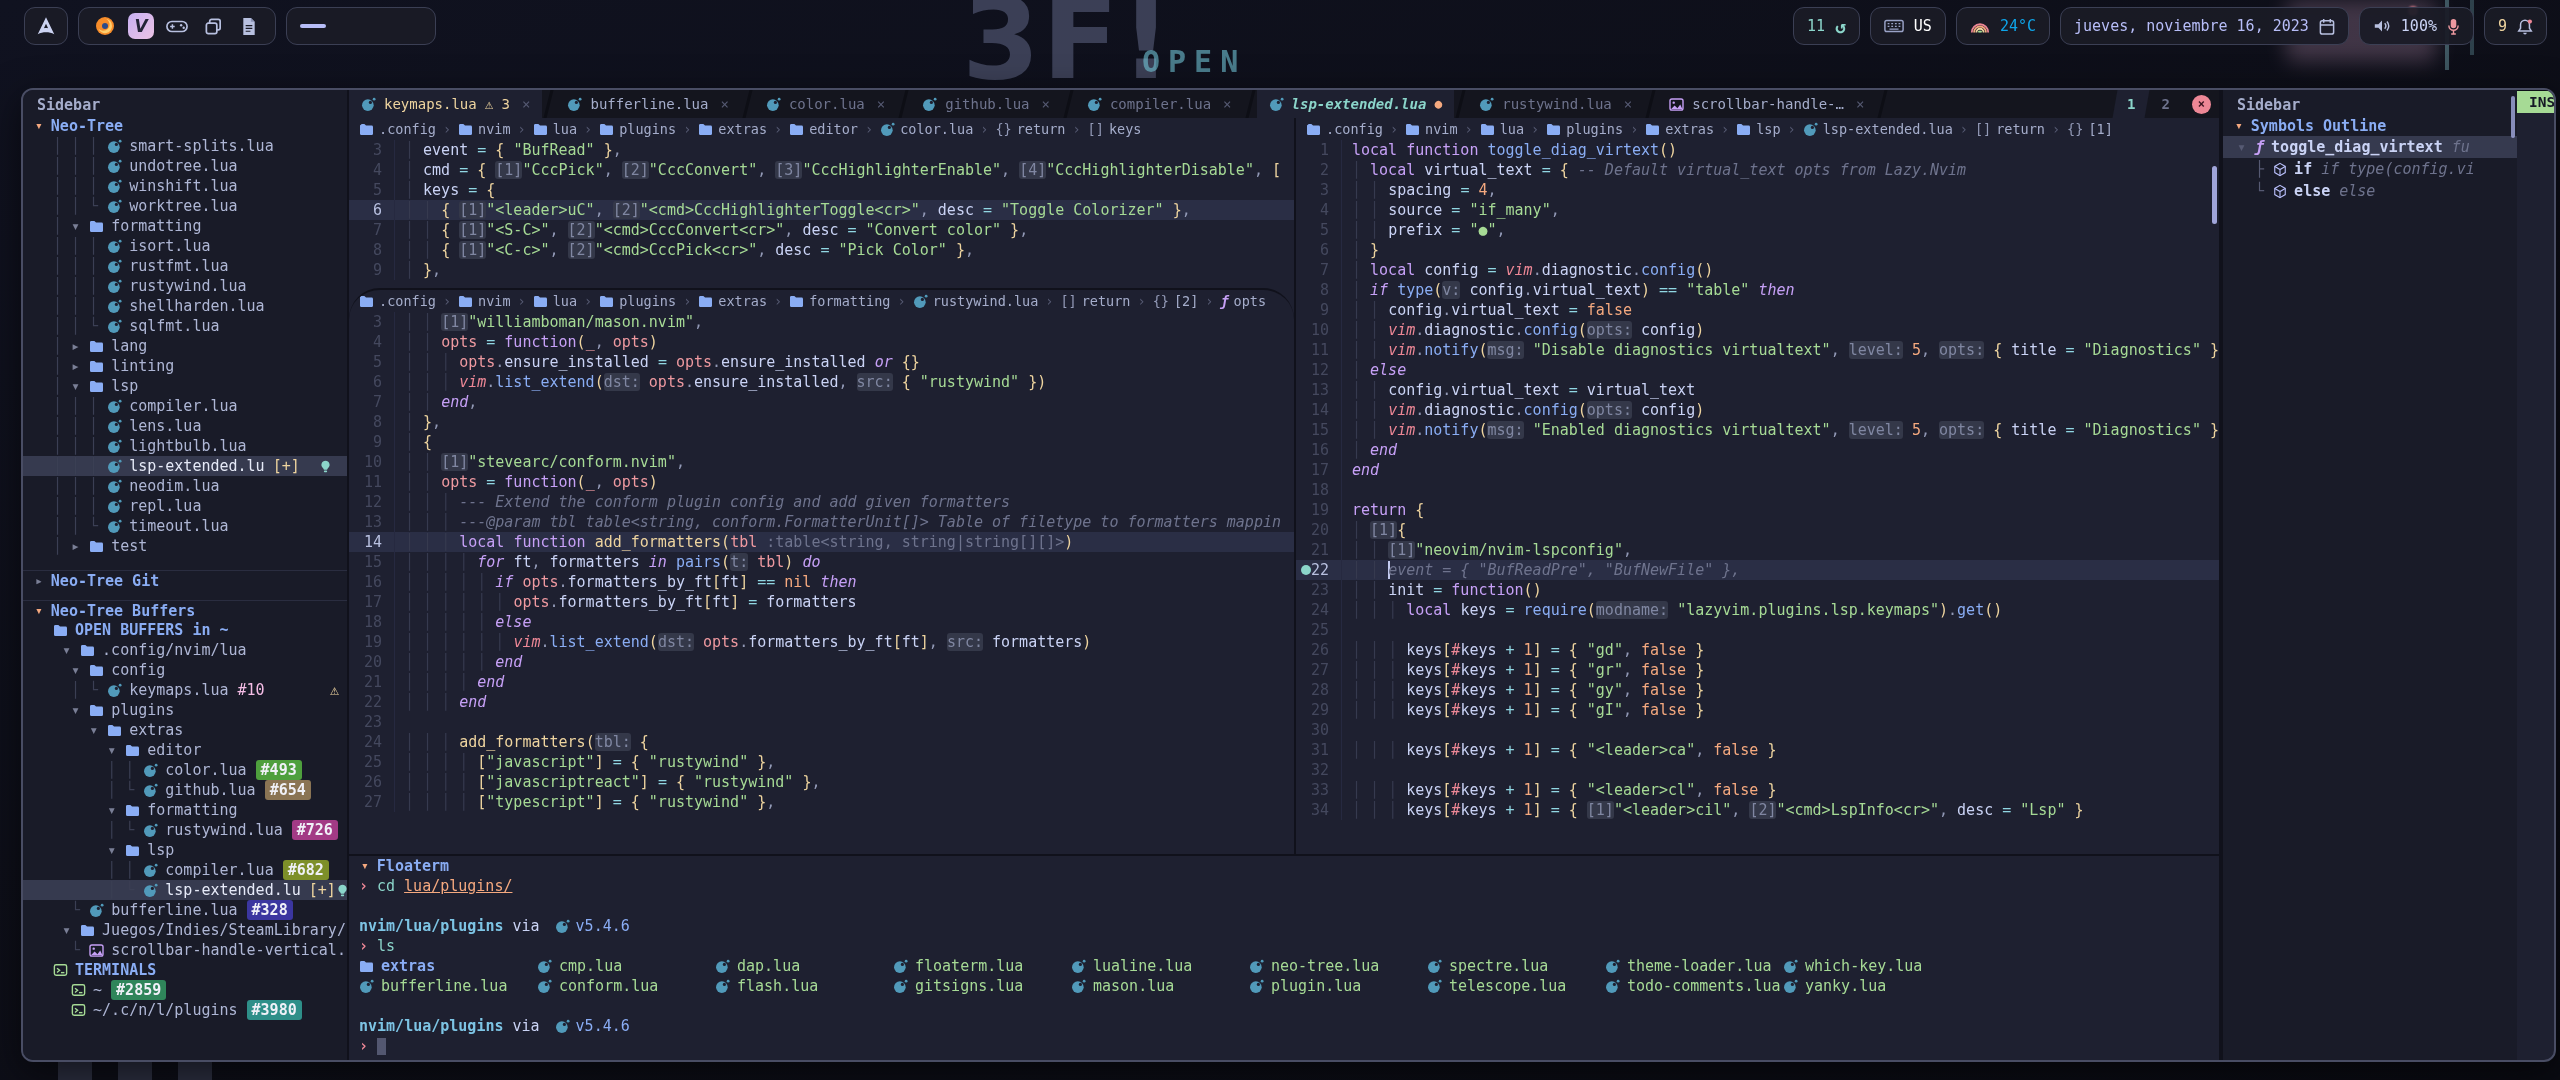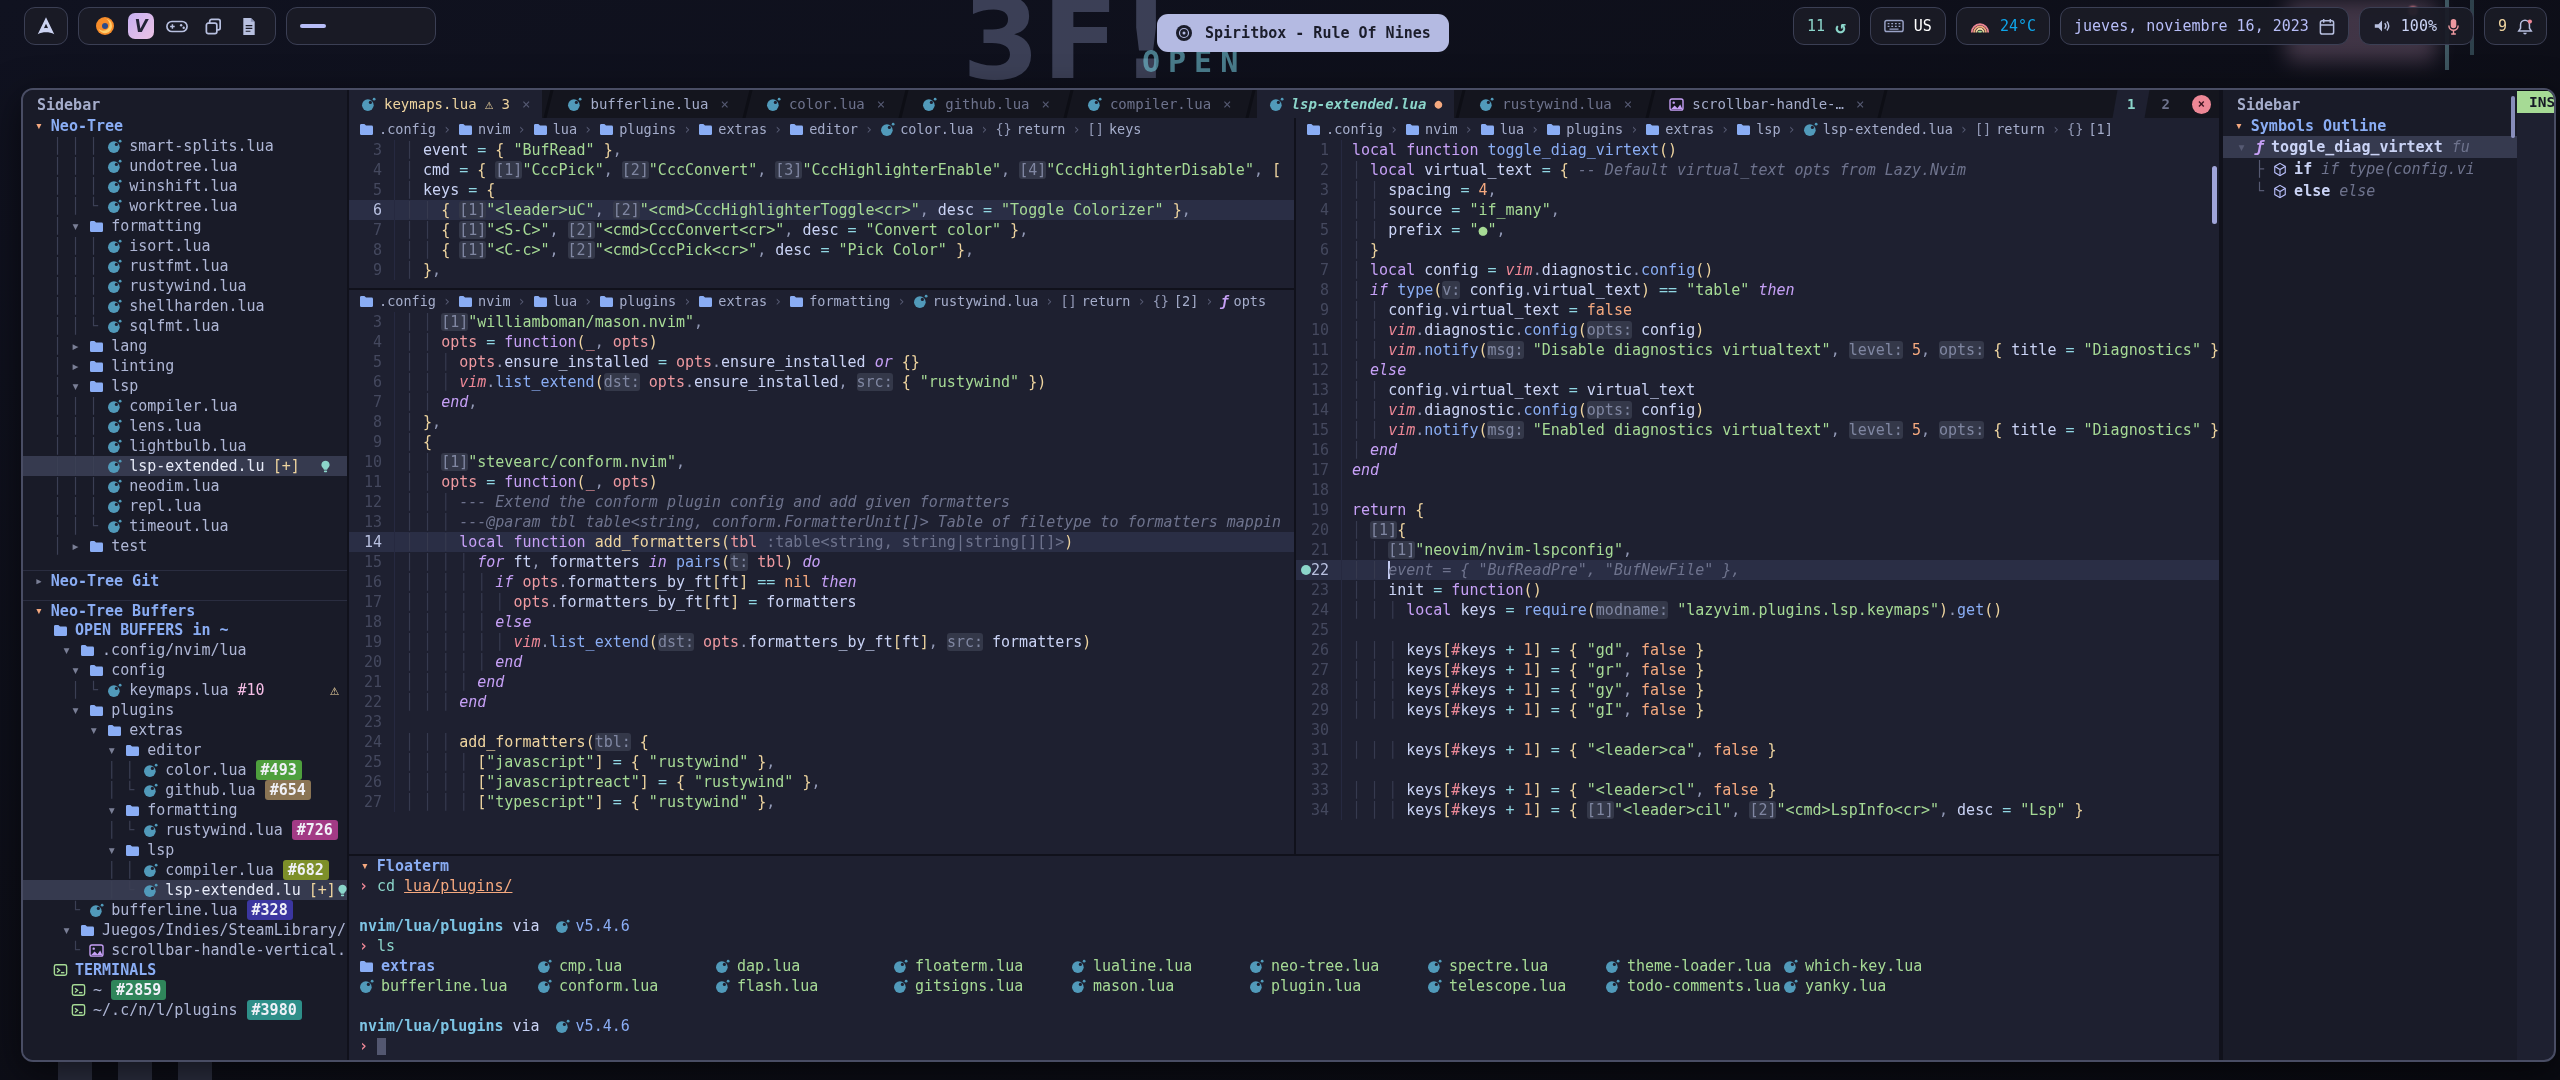--- a/index.html
+++ b/index.html
@@ -71,21 +71,21 @@
   .tabsep{width:13px;position:relative;}
   .tabsep::before{content:"";position:absolute;left:5px;top:0;bottom:0;width:3px;background:#0d0e15;transform:skewX(-14deg);}
   .tabpages{margin-left:auto;display:flex;align-items:center;gap:2px;padding-right:8px;}
   .tpage{padding:0 12px;font-weight:bold;color:#6e738d;height:100%;display:flex;align-items:center;}
   .tpage.on{background:#1e2030;color:#8bd5ca;transform:skewX(-10deg);}
   .tpage.on span{transform:skewX(10deg);}
   .tclose{width:19px;height:19px;border-radius:50%;background:#ed8796;color:#3b1420;display:flex;align-items:center;justify-content:center;font-size:12px;font-weight:bold;margin-left:8px;}
   .panes{flex:1;display:flex;min-height:0;}
   .leftcol{width:947px;flex:none;display:flex;flex-direction:column;border-right:2px solid #10111b;}
   .rightcol{flex:1;display:flex;flex-direction:column;min-width:0;position:relative;}
-  .pane{overflow:hidden;position:relative;}
+  .pane{overflow:hidden;position:relative;border-radius:31px;}
   .pane1{height:170px;flex:none;}
   .pane2{flex:1;border-top:2px solid #10111b;}
   .winbar{height:22px;display:flex;align-items:center;gap:7px;padding-left:10px;font-size:13.5px;color:#a5adcb;white-space:nowrap;overflow:hidden;}
   .winbar .sep{color:#565a73;}
   .winbar .sym{color:#939ab7;}
   .winbar .fnicon{color:#c6a0f6;font-style:italic;}
   .codeline{height:20px;display:flex;white-space:pre;}
   .codeline.cur{background:#2a2e45;}
   .gut{width:46px;flex:none;text-align:right;padding-right:12px;color:#44485e;position:relative;border-right:1px solid #262940;margin-right:10px;}
   .codeline.cur .gut{color:#b8c0e0;}
@@ -192,30 +192,20 @@
           <svg width="16" height="19" viewBox="0 0 16 20">
             <path d="M2 1h8l4 4v14H2z" fill="#b8c0e0"></path>
             <path d="M10 1v4h4" fill="#8a92b5"></path>
             <path d="M4.5 9h7M4.5 12h7M4.5 15h5" stroke="#1a1b26" stroke-width="1.3"></path>
           </svg>
         </span>
     </div>
     <div class="pill prog">
         <div class="pline"></div>
       </div>
-    <div class="pill music">
-      <span>
-          <svg width="18" height="18" viewBox="0 0 18 18">
-            <circle cx="9" cy="9" r="8" fill="#1b1d2b"></circle>
-            <circle cx="9" cy="9" r="4.5" fill="none" stroke="#b4bae2" stroke-width="1.2"></circle>
-            <circle cx="9" cy="9" r="1.5" fill="#b4bae2"></circle>
-          </svg>
-        </span>
-      <span>Spiritbox - Rule Of Nines</span>
-    </div>
     <div class="tright">
       <div class="pill">
         <span class="t-teal">11</span>
         <span class="updicon">↺</span>
       </div>
       <div class="pill">
         <span>
             <svg width="20" height="14" viewBox="0 0 22 14">
               <rect x="1" y="1" width="20" height="12" rx="2" fill="none" stroke="#9aa3c7" stroke-width="1.6"></rect>
               <path d="M4 4.5h2M8 4.5h2M12 4.5h2M16 4.5h2M4 7.5h2M8 7.5h2M12 7.5h2M16 7.5h2M6 10.5h10" stroke="#9aa3c7" stroke-width="1.4"></path>

